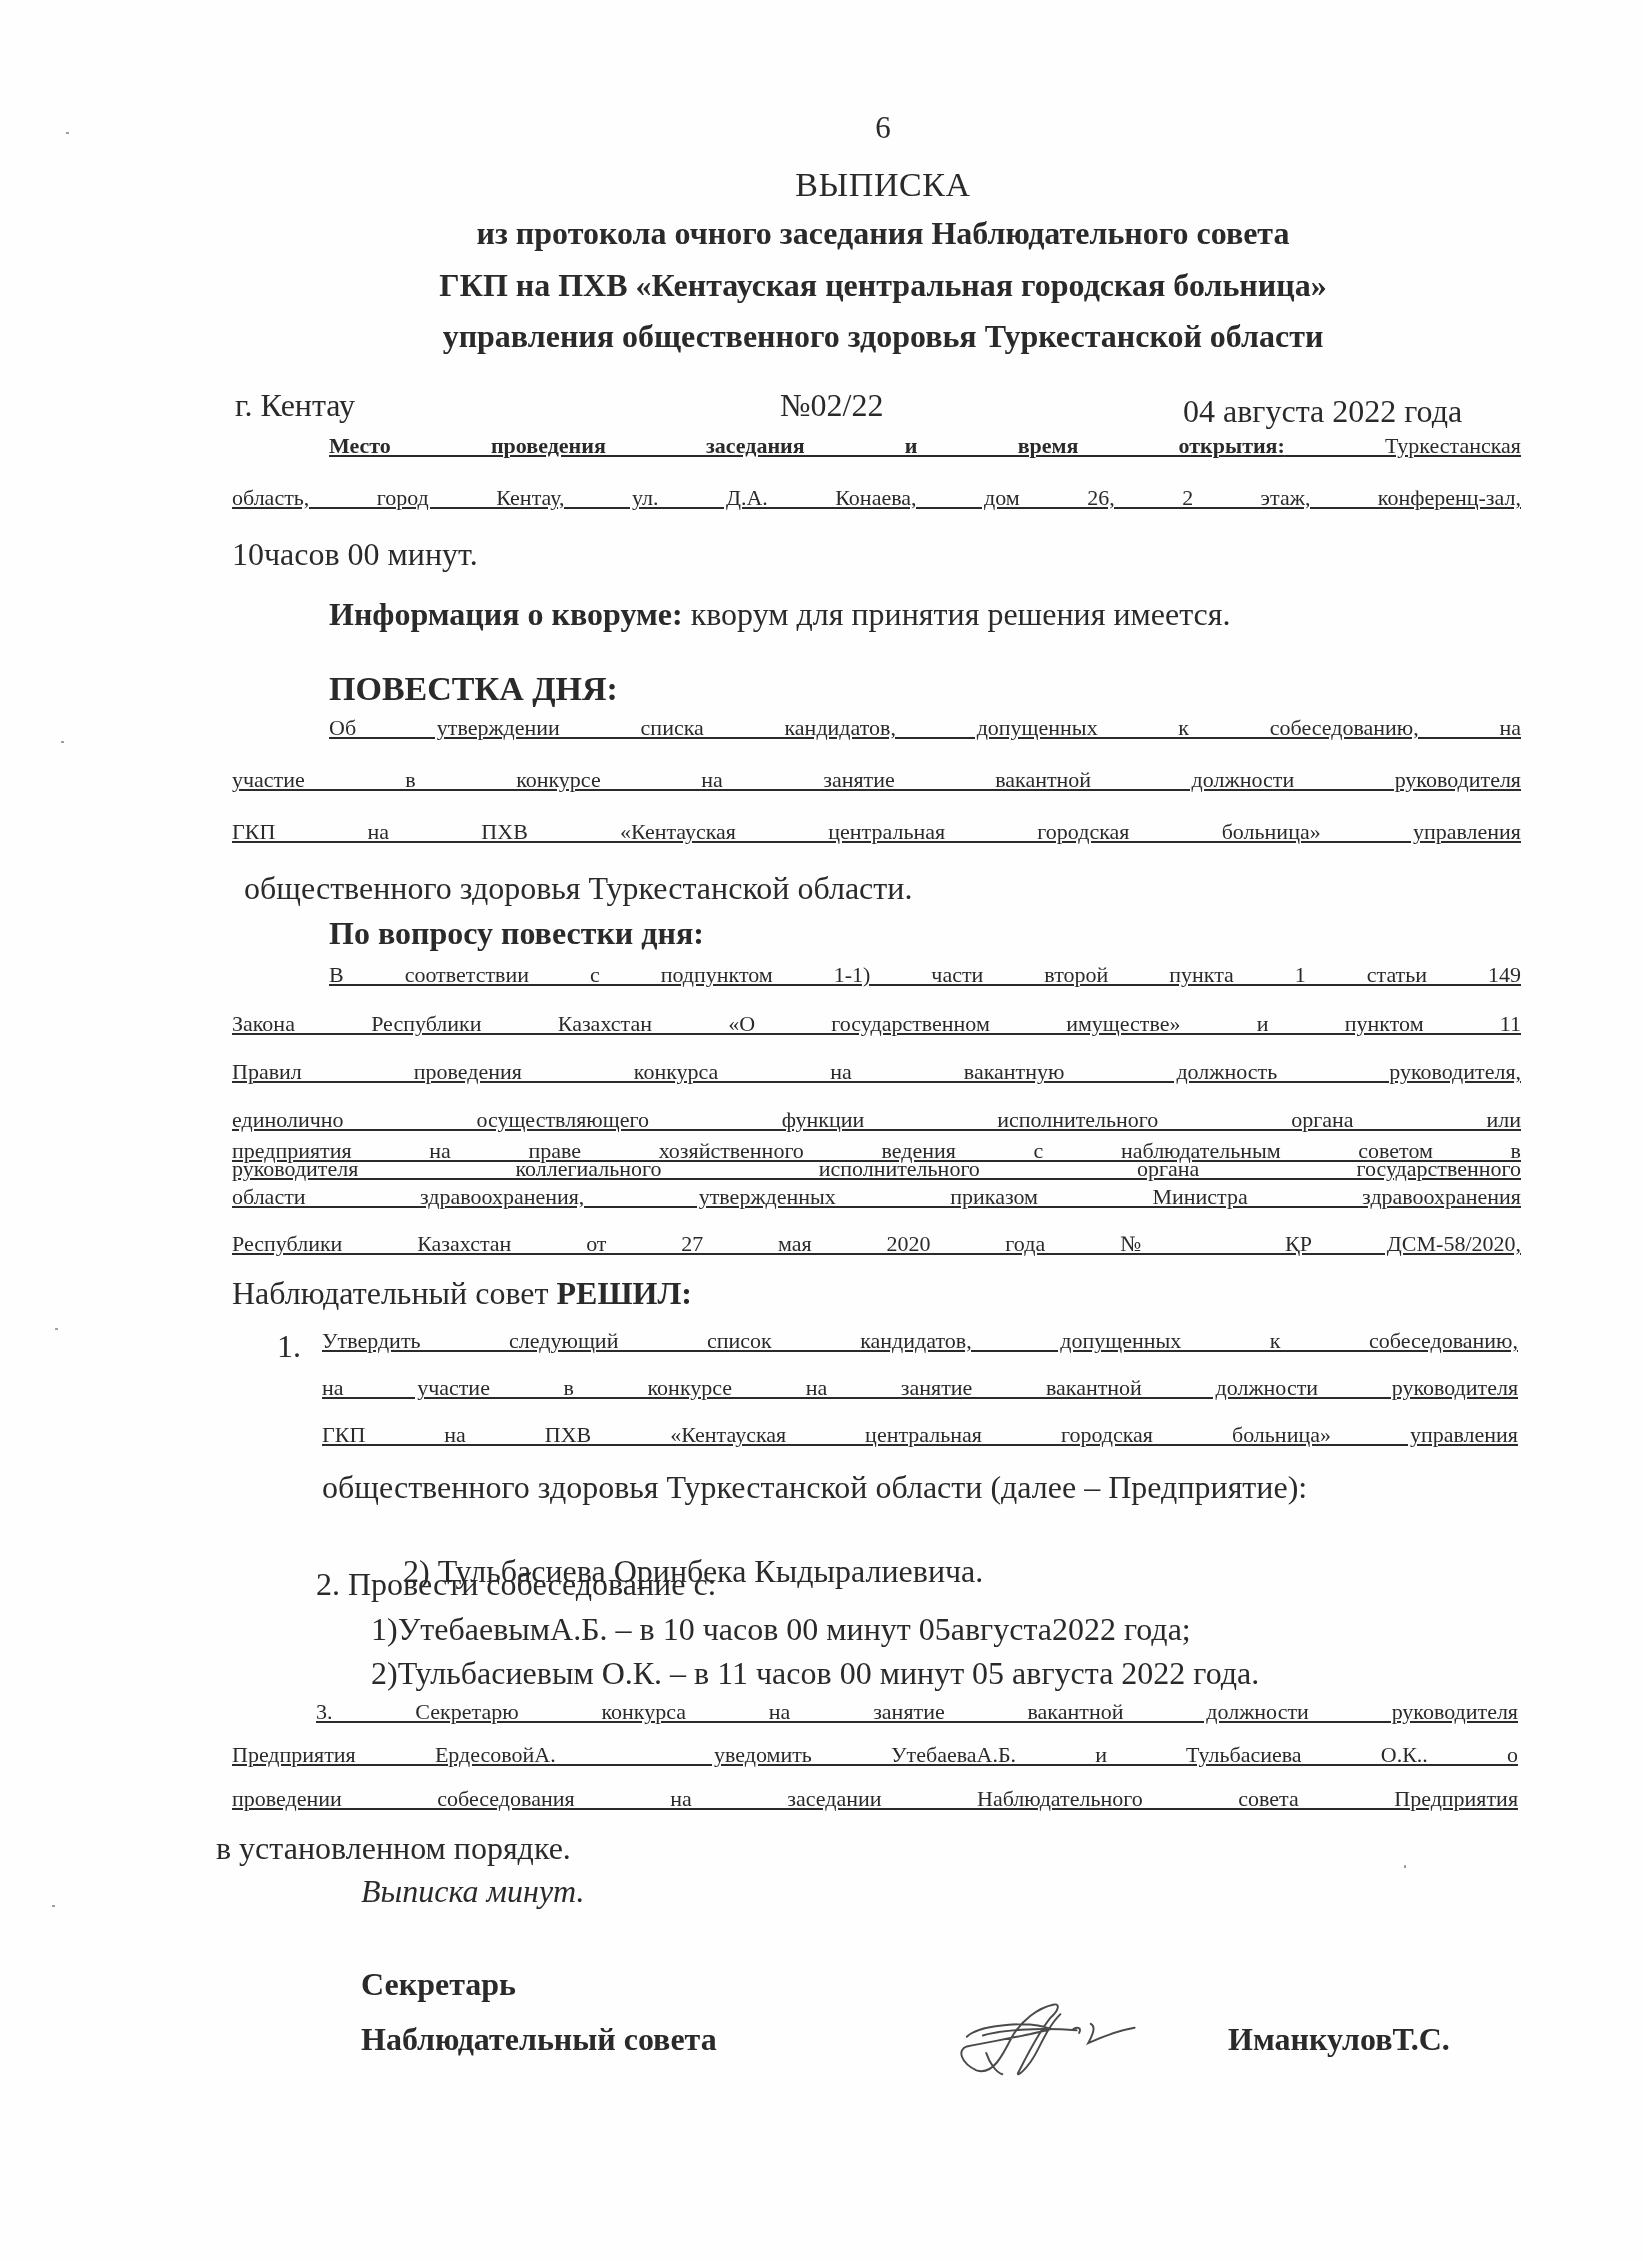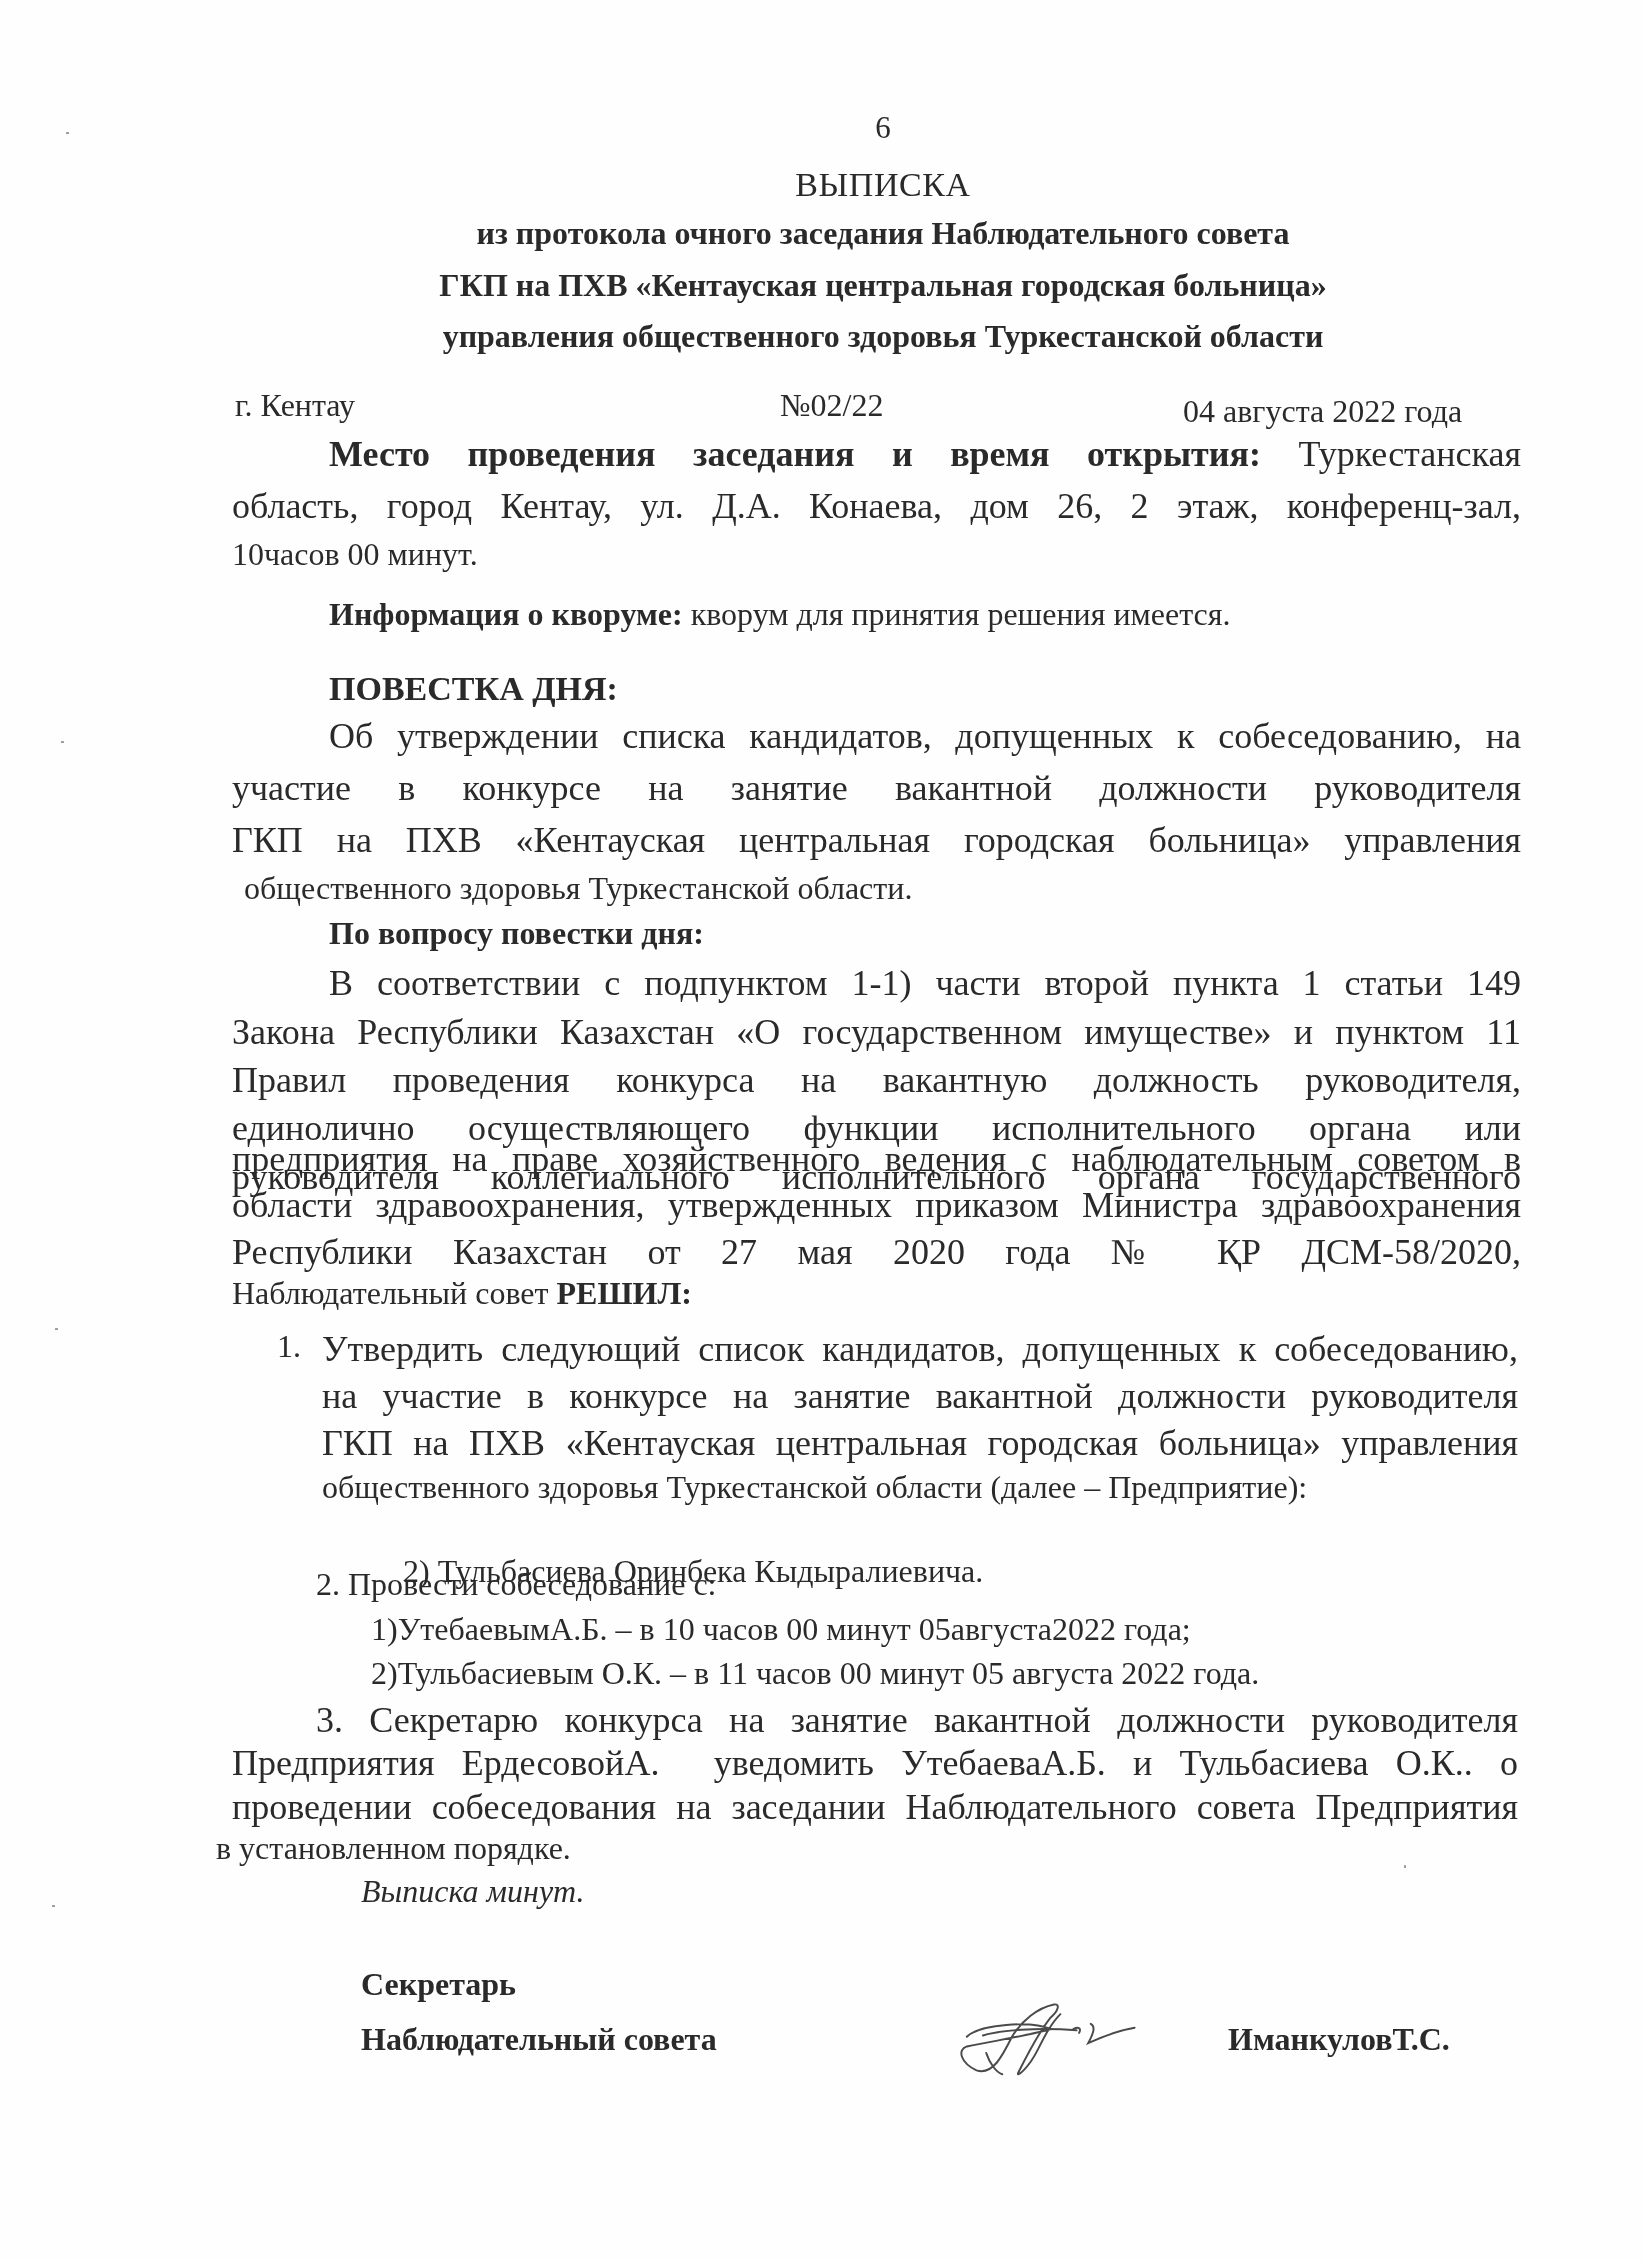--- a/index.html
+++ b/index.html
@@ -72,24 +72,25 @@
     font-size: 34px;
     font-weight: bold;
   }
   .line {
     position: absolute;
     font-size: 32px;
     white-space: nowrap;
   }
   .just {
     position: absolute;
-    font-size: 36px;
+    font-size: 22px;
     text-align: justify;
     text-align-last: justify;
     white-space: normal;
+    text-decoration: underline;
   }
   .signature {
     position: absolute;
     left: 941px;
     top: 1998px;
     width: 213px;
     height: 84px;
   }
 </style>
 </head>

